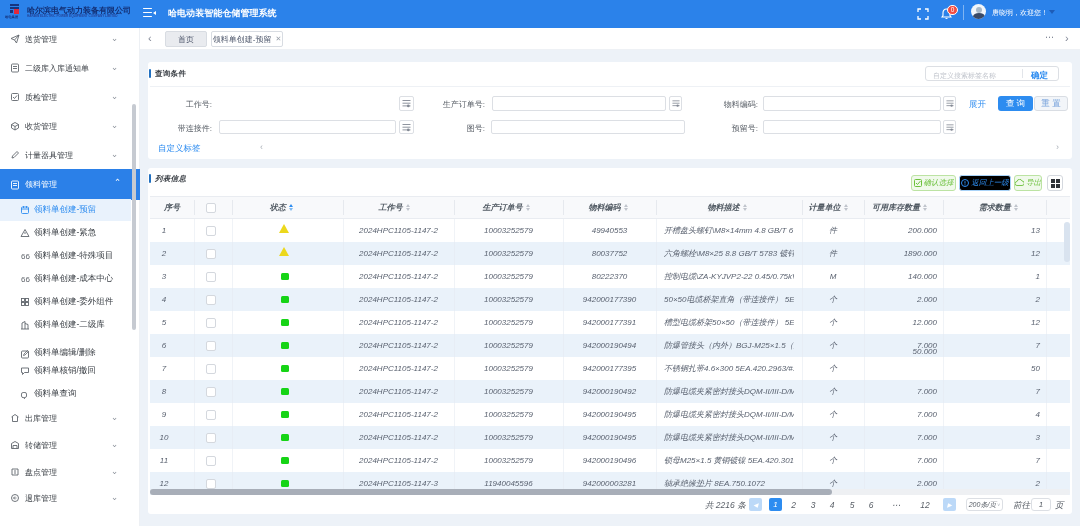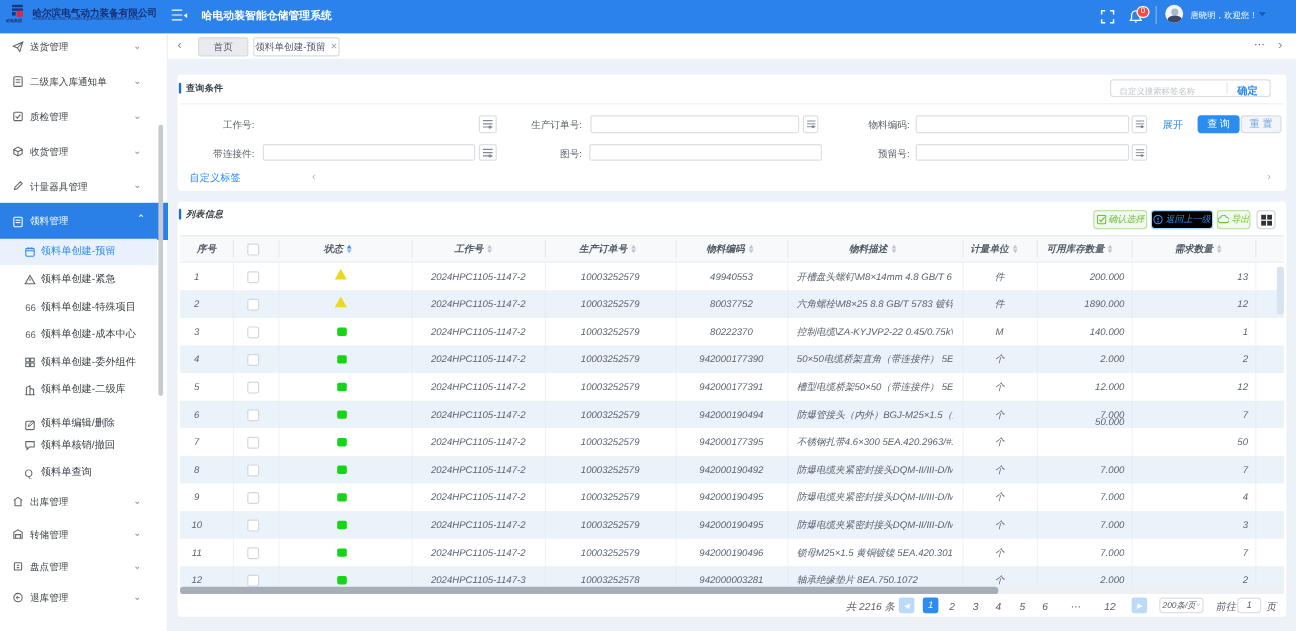--- a/index.html
+++ b/index.html
@@ -490,21 +490,21 @@
       <div class="td" style="left:413px;top:253px;width:93px;">942000190496</div>
       <div class="td" style="left:514px;top:253px;width:130px;justify-content:flex-start;white-space:nowrap;overflow:hidden;">锁母M25×1.5 黄铜镀镍 5EA.420.3016/#</div>
       <div class="td" style="left:652px;top:253px;width:62px;">个</div>
       <div class="td" style="left:714px;top:253px;width:73px;justify-content:flex-end;">7.000</div>
       <div class="td" style="left:793px;top:253px;width:97px;justify-content:flex-end;">7</div>
       <div class="abs" style="left:0;top:276px;width:920px;height:23px;background:#eaf2fa;"></div>
       <div class="td" style="left:0;top:276px;width:28px;">12</div>
       <div class="cb" style="left:56.25px;top:282.5px;"></div>
       <div class="sq" style="left:131px;top:283.5px;"></div>
       <div class="td" style="left:193px;top:276px;width:111px;">2024HPC1105-1147-3</div>
-      <div class="td" style="left:304px;top:276px;width:109px;">10003252578</div>
+      <div class="td" style="left:304px;top:276px;width:109px;">11940045596</div>
       <div class="td" style="left:413px;top:276px;width:93px;">942000003281</div>
       <div class="td" style="left:514px;top:276px;width:130px;justify-content:flex-start;white-space:nowrap;overflow:hidden;">轴承绝缘垫片 8EA.750.1072</div>
       <div class="td" style="left:652px;top:276px;width:62px;">个</div>
       <div class="td" style="left:714px;top:276px;width:73px;justify-content:flex-end;">2.000</div>
       <div class="td" style="left:793px;top:276px;width:97px;justify-content:flex-end;">2</div>
       <div class="abs" style="left:44px;top:23px;width:1px;height:276px;background:rgba(228,233,240,0.55);"></div>
       <div class="abs" style="left:81.5px;top:23px;width:1px;height:276px;background:rgba(228,233,240,0.55);"></div>
       <div class="abs" style="left:193px;top:23px;width:1px;height:276px;background:rgba(228,233,240,0.55);"></div>
       <div class="abs" style="left:304px;top:23px;width:1px;height:276px;background:rgba(228,233,240,0.55);"></div>
       <div class="abs" style="left:413px;top:23px;width:1px;height:276px;background:rgba(228,233,240,0.55);"></div>

